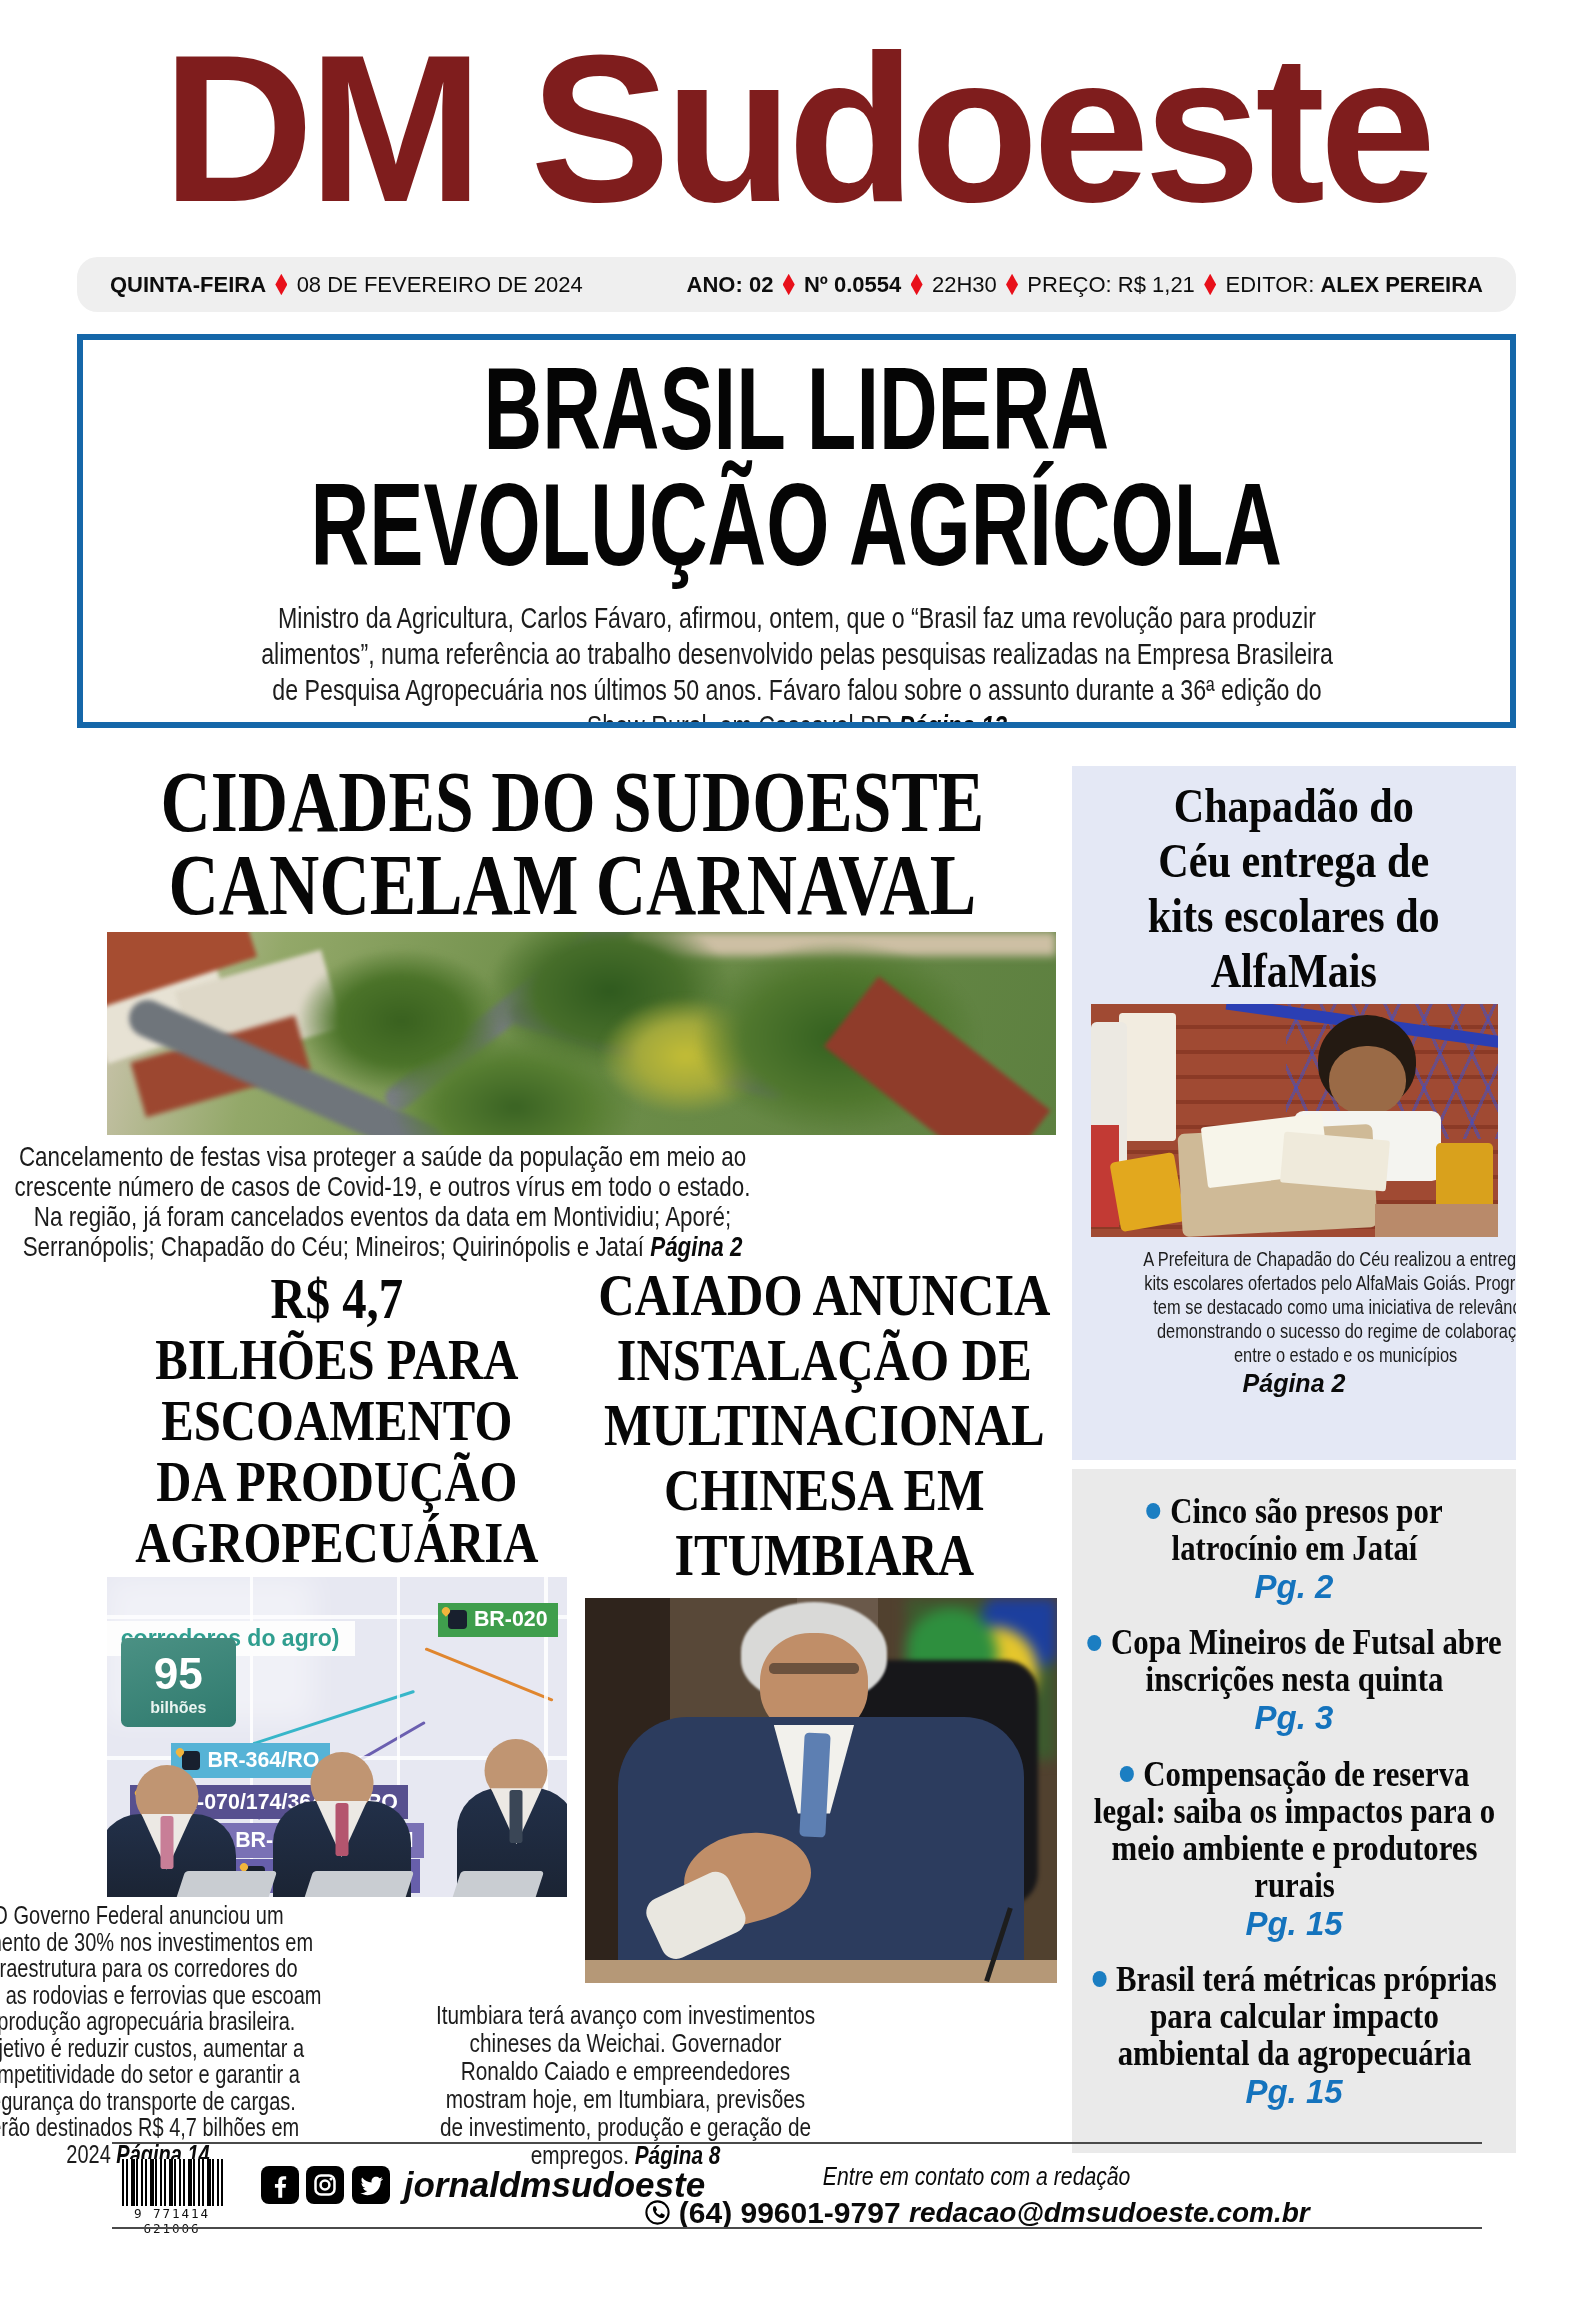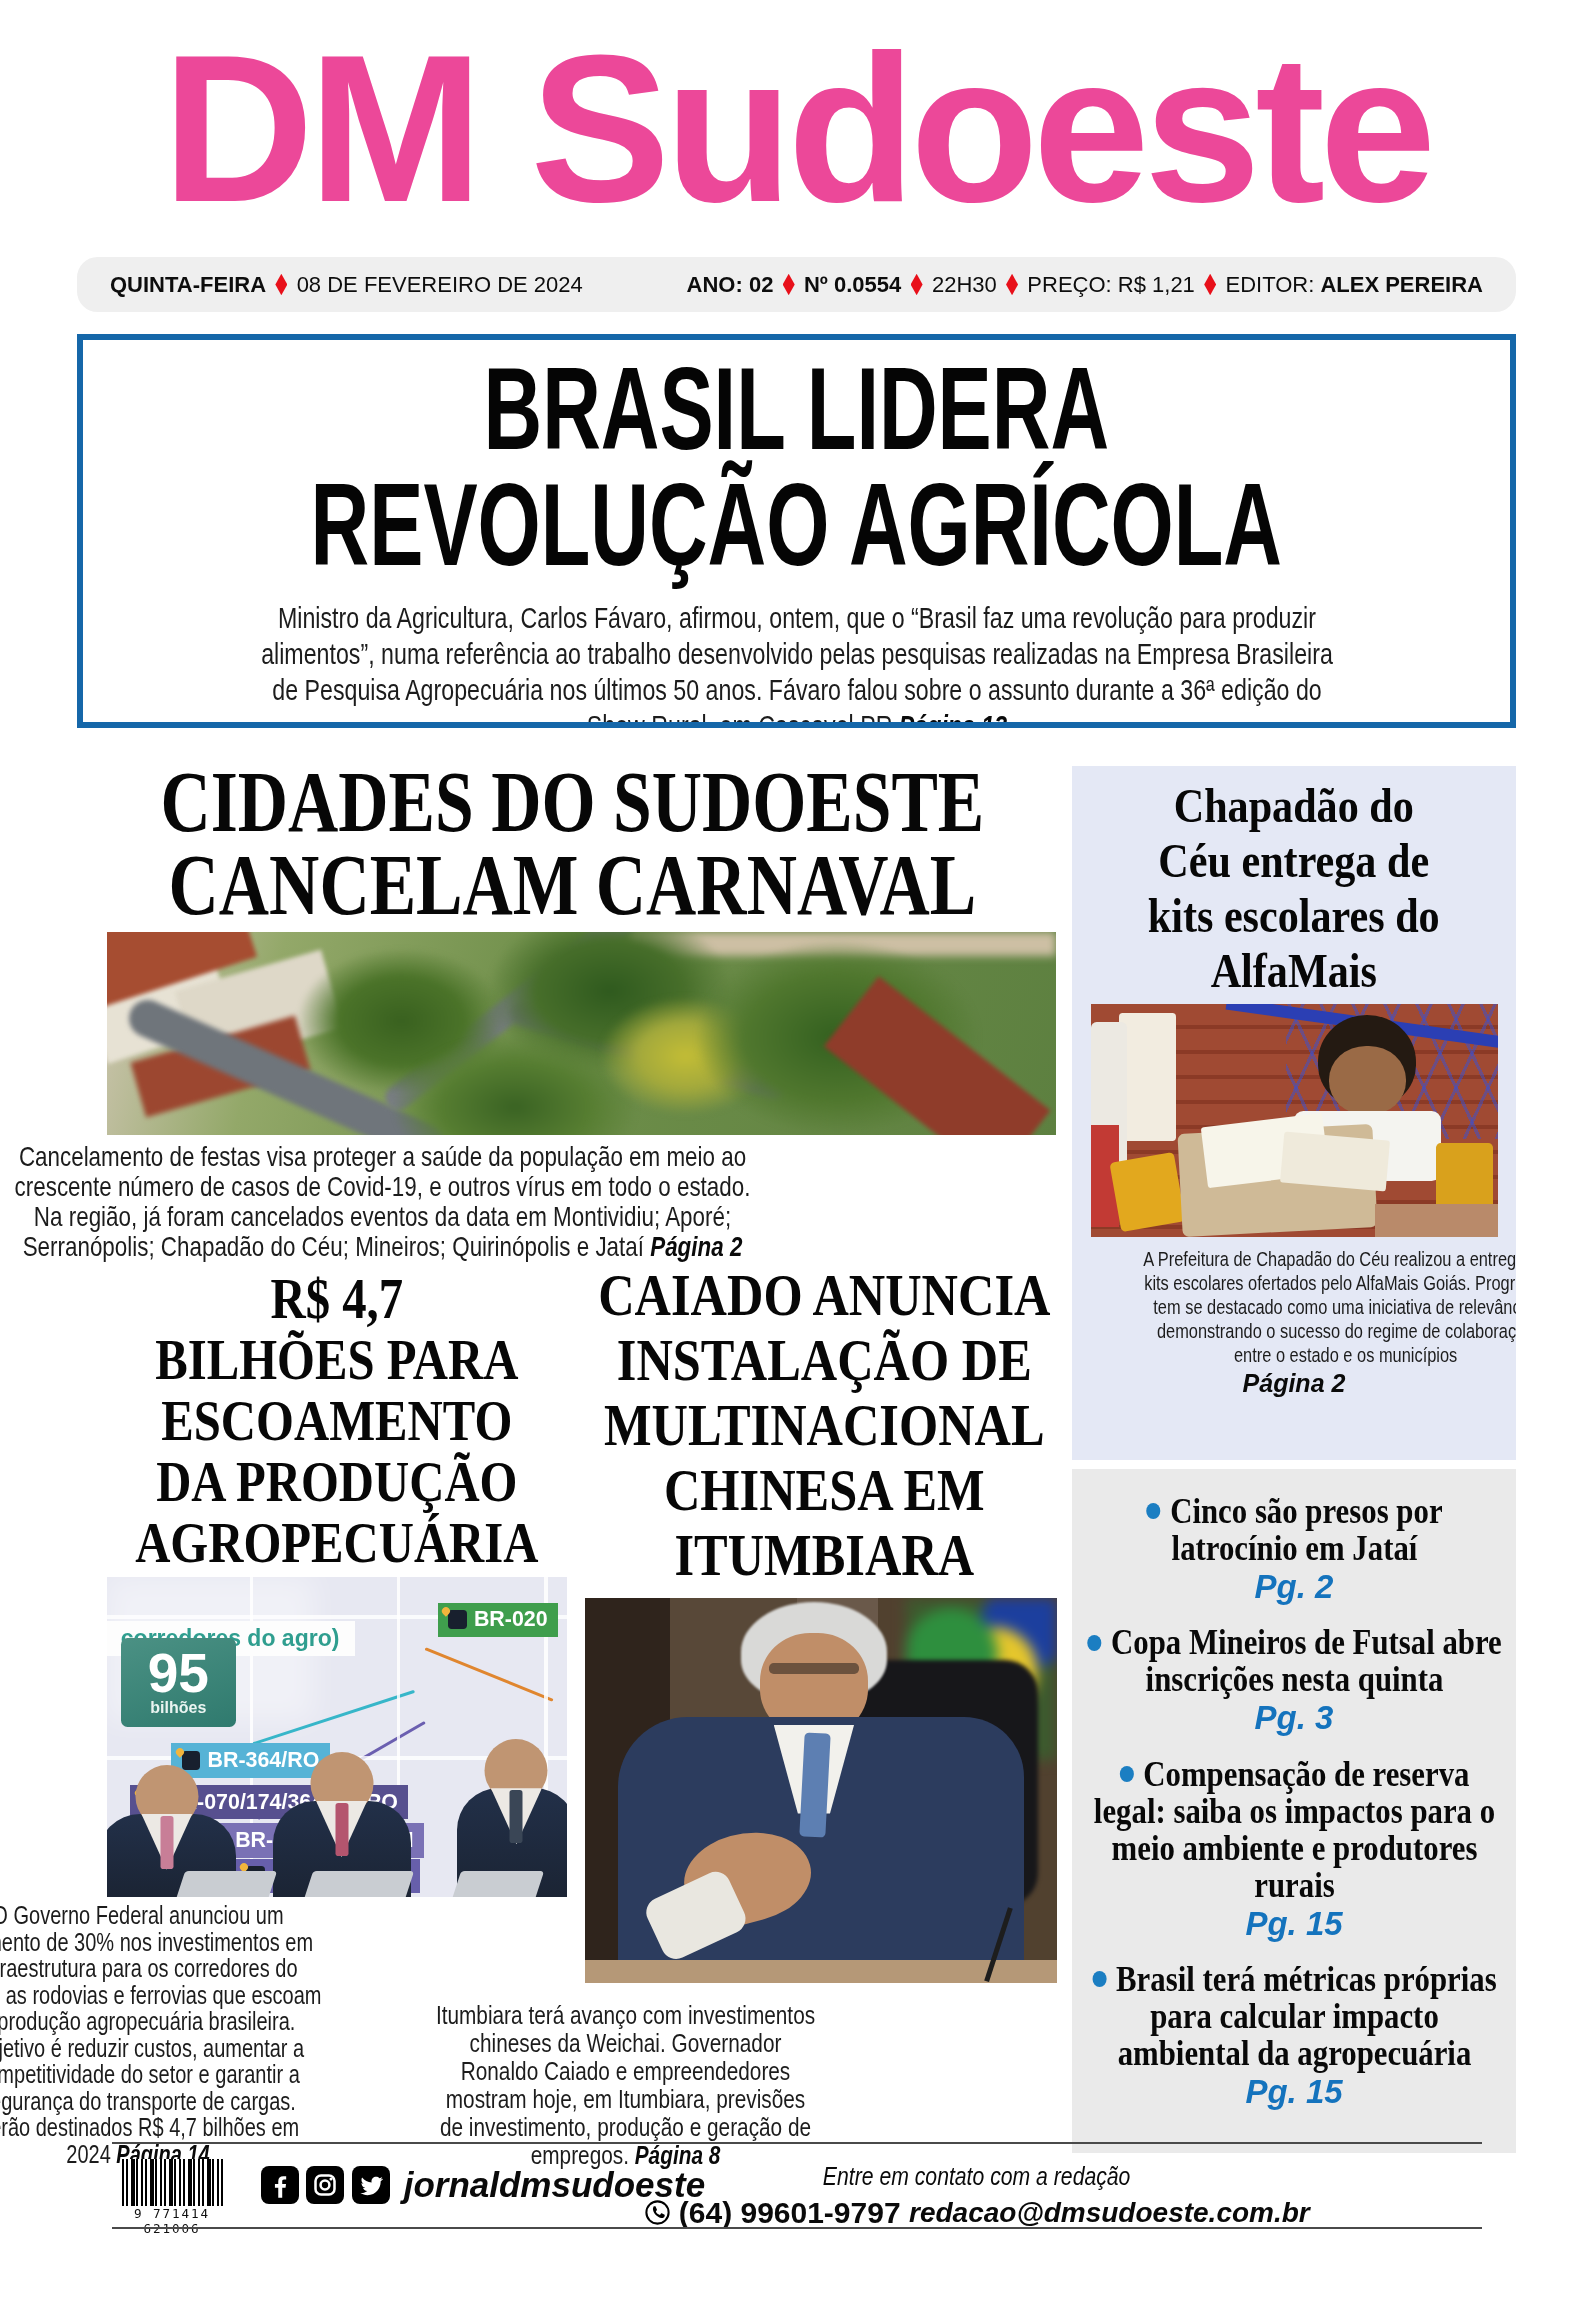--- a/index.html
+++ b/index.html
@@ -14,21 +14,21 @@
   .serif{font-family:"Liberation Serif",serif;}
   .b{font-weight:bold;}
   .cap{text-align:center;color:#1c1c1c;}
   .pref{font-weight:bold;font-style:italic;color:#0a0a0a;}
   .pg{display:block;text-align:center;color:#1473bd;font-weight:bold;font-style:italic;}
   .photo{position:absolute;overflow:hidden;}
   .photo div,.photo span{position:absolute;}
 
   
   #masthead{position:absolute;left:0;top:14px;width:100%;text-align:center;
-            font-weight:bold;font-size:210px;line-height:229px;letter-spacing:-5.6px;color:#ec4899;}
+            font-weight:bold;font-size:210px;line-height:229px;letter-spacing:-5.6px;color:#7f1d1d;}
 
   
   #dateline{position:absolute;left:77px;top:257px;width:1439px;height:55px;background:#efefef;
             border-radius:20.5px;display:flex;align-items:center;justify-content:space-between;
             padding:0 33px;font-size:22px;color:#0d0d0d;}
   .dl{display:flex;align-items:center;white-space:nowrap;}
   .dm{display:inline-block;width:12px;height:21.4px;background:#e8101a;
       clip-path:polygon(50% 0,100% 50%,50% 100%,0 50%);margin:0 9.3px;flex:none;}
 
   
@@ -69,21 +69,21 @@
   .sh1{top:12%}.sh2{top:56%}
   .ag-rl{height:3.3px;border-radius:1.9px;}
   .rl1{left:20%;top:46%;width:48%;background:#37b6c9;transform:rotate(-18deg);}
   .rl2{left:30%;top:60%;width:42%;background:#6b5fb0;transform:rotate(-30deg);}
   .rl3{right:2%;top:30%;width:30%;background:#e0862f;transform:rotate(22deg);}
   .ag-band{left:0;top:0;width:54%;height:11%;background:#fdfdfd;display:flex;align-items:center;
            padding-left:3%;position:absolute;margin-top:44px;}
   .ag-band span{position:static;font-weight:bold;font-size:23px;color:#2f9e8f;white-space:nowrap;}
   .ag-amount{left:3%;top:19%;width:25%;height:28%;background:linear-gradient(160deg,#4b9184,#2f7a6e);
              border-radius:6.5px;display:flex;flex-direction:column;align-items:center;justify-content:center;}
-  .ag-amount .amt{position:static;font-weight:bold;font-size:55px;line-height:51px;color:#fff;}
+  .ag-amount .amt{position:static;font-weight:bold;font-size:44px;line-height:51px;color:#fff;}
   .ag-amount .amtu{position:static;font-weight:bold;font-size:16px;color:#eaf4f1;}
   .chip{display:flex;align-items:center;font-weight:bold;font-size:21.4px;color:#fff;
         padding:4.7px 10.2px;border-radius:0;white-space:nowrap;z-index:2;}
   .chip span{position:static;}
   .pin{width:18.6px;height:18.6px;background:#18202e;border-radius:3.7px;margin-right:7.4px;position:relative;flex:none;}
   .pin::after{content:"";position:absolute;left:4.7px;top:4.2px;width:8.4px;height:8.4px;background:#f2b53c;
               border-radius:50% 50% 50% 0;transform:rotate(-45deg);}
   .c0{right:2%;top:8%;background:#3f9e4d;position:absolute;}
   .c1{left:14%;top:52%;background:#56b3d6;position:absolute;}
   .c2{left:5%;top:65%;background:#57508f;position:absolute;}

